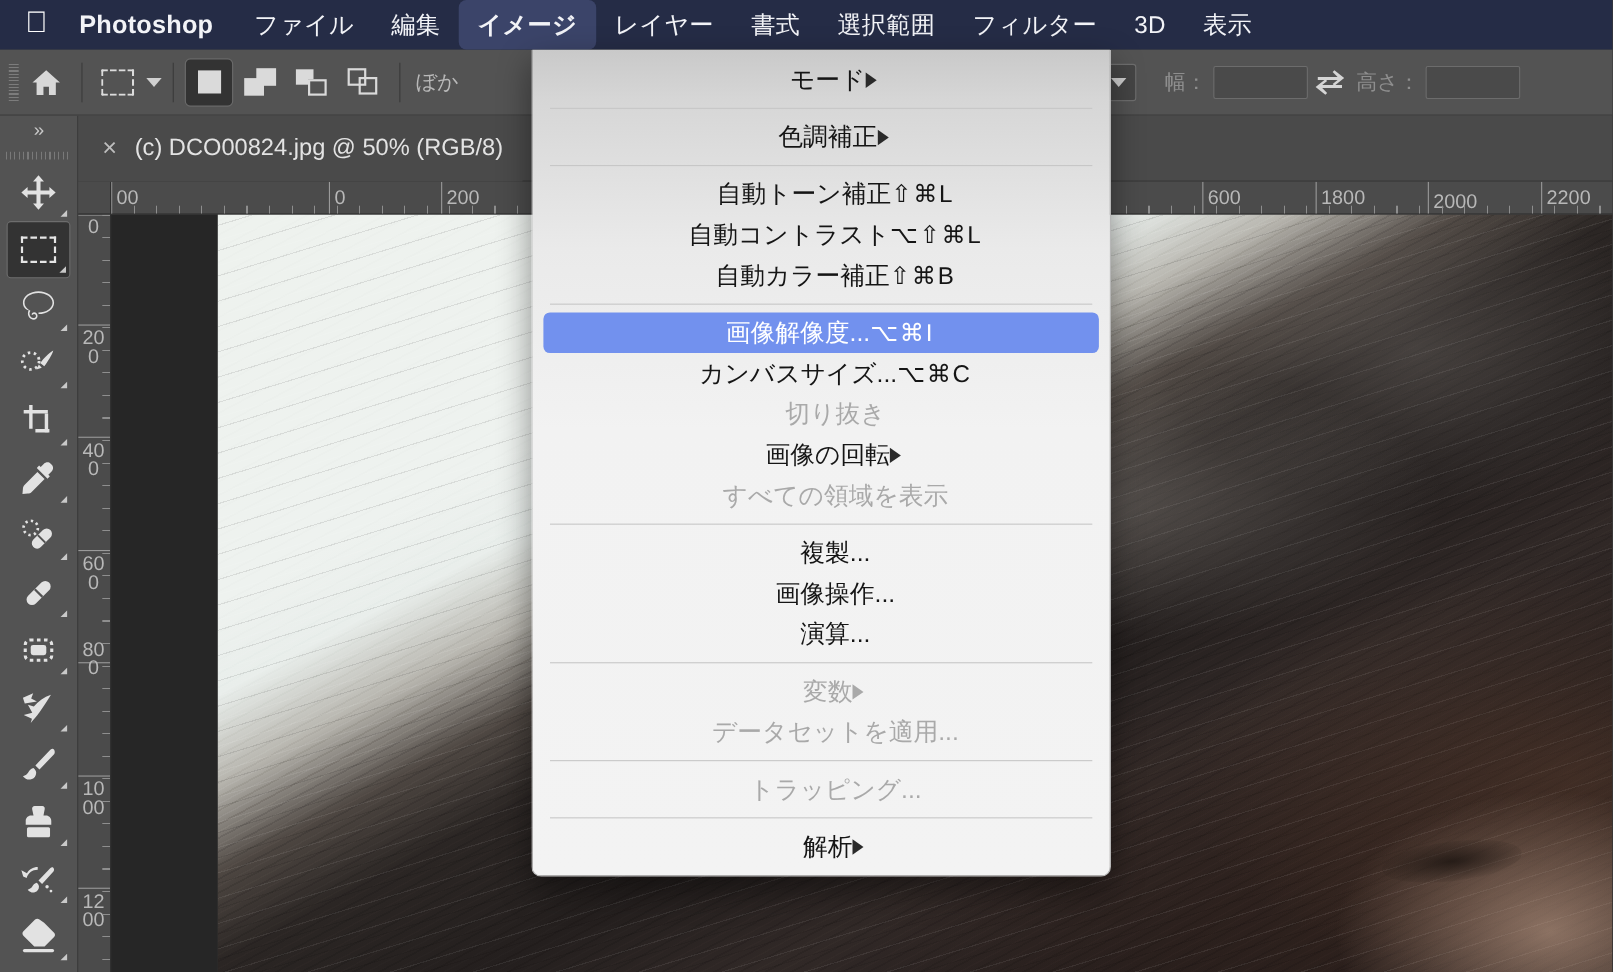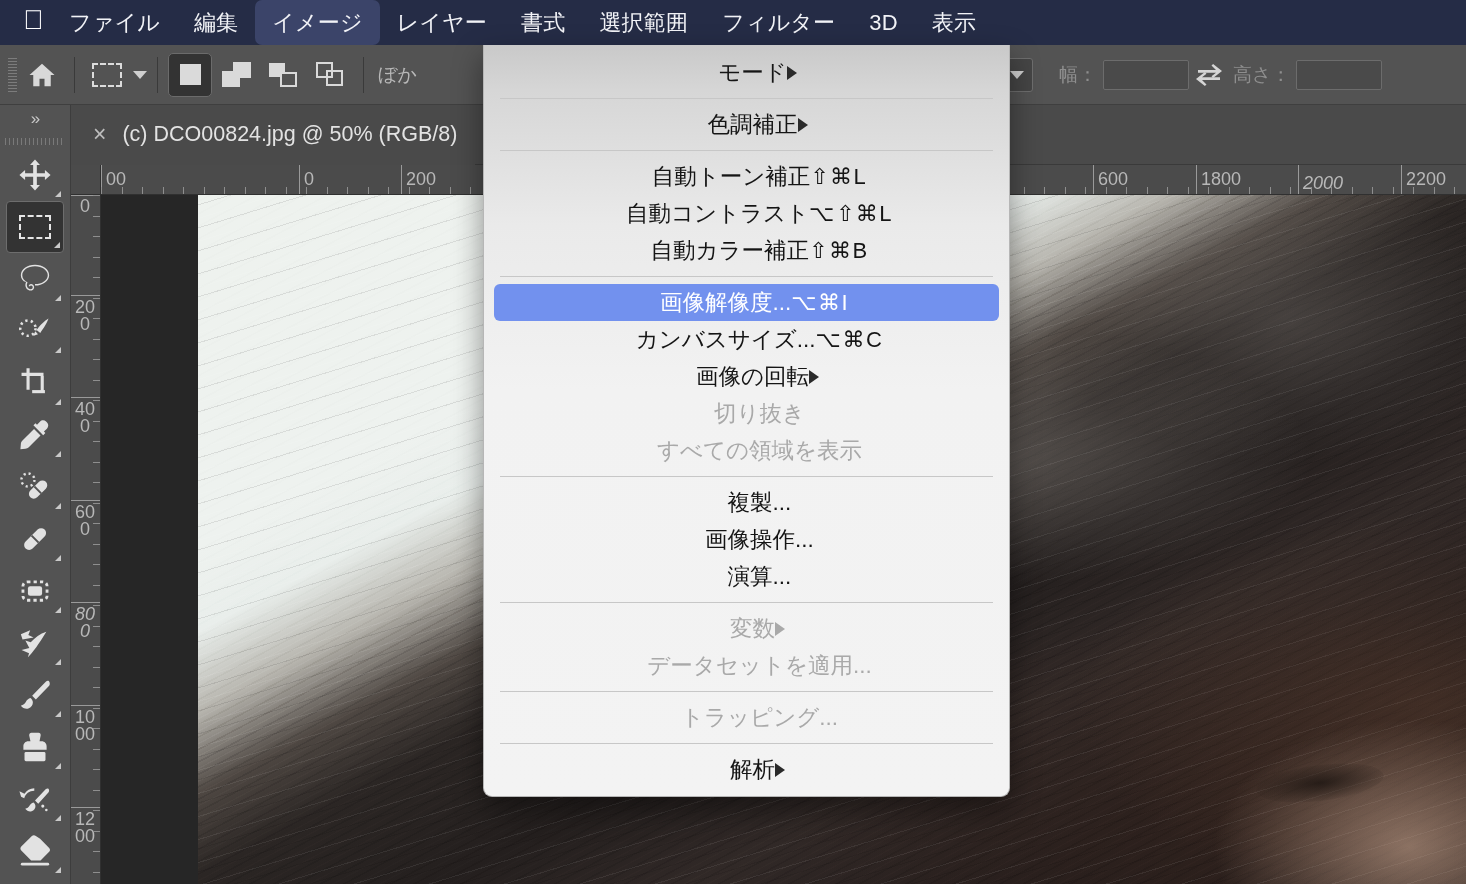--- a/index.html
+++ b/index.html
@@ -34,20 +34,21 @@
     color: #f2f3f7;
     font-size: 22px;
     white-space: nowrap;
     letter-spacing: .2px;
   }
   .mb-item.app-name { font-weight: bold; font-size: 23px; padding: 0 20px; }
   .mb-item.active {
     background: #3b4469;
     border-radius: 7px;
     height: 45px;
+    font-weight: bold;
   }
 
   
   .optionsbar {
     position: absolute; top: 45px; left: 0;
     width: 1466px; height: 60px;
     background: #535353;
     display: flex; align-items: center;
     z-index: 10;
     border-bottom: 1px solid #3f3f3f;
@@ -282,20 +283,21 @@
   .mi.dim .arrow { border-left-color:#a9a9a9; }
   .mdiv { height:1px; background:#c7c7c7; margin:7px 16px; }
 </style>
 </head>
 <body>
 
 <div id="app">
 
   <div class="menubar">
     <div class="apple-logo"></div>
+    <div class="mb-item app-name">Photoshop</div>
     <div class="mb-item">ファイル</div>
     <div class="mb-item">編集</div>
     <div class="mb-item active">イメージ</div>
     <div class="mb-item">レイヤー</div>
     <div class="mb-item">書式</div>
     <div class="mb-item">選択範囲</div>
     <div class="mb-item">フィルター</div>
     <div class="mb-item">3D</div>
     <div class="mb-item">表示</div>
   </div>
@@ -481,39 +483,39 @@
       <div class="rlabel" style="left:233px; top:4px;">0</div>
       <div class="tickmark" style="left:330px; top:0;  width:1px; height:30px;"></div>
       <div class="rlabel" style="left:335px; top:4px;">200</div>
       <div class="tickmark" style="left:433px; top:0;  width:1px; height:30px;"></div>
       <div class="rlabel" style="left:438px; top:4px;">400</div>
       <div class="tickmark" style="left:1022px;top:0;  width:1px; height:30px;"></div>
       <div class="rlabel" style="left:1027px;top:4px;">600</div>
       <div class="tickmark" style="left:1125px;top:0;  width:1px; height:30px;"></div>
       <div class="rlabel" style="left:1130px;top:4px;">1800</div>
       <div class="tickmark" style="left:1227px;top:0;  width:1px; height:30px;"></div>
-      <div class="rlabel" style="left:1232px;top:8px;font-style:italic;">2000</div>
+      <div class="rlabel" style="left:1232px;top:8px;">2000</div>
       <div class="tickmark" style="left:1330px;top:0;  width:1px; height:30px;"></div>
       <div class="rlabel" style="left:1335px;top:4px;">2200</div>
 
       <div style="position:absolute;left:30px;top:22px;width:1365px;height:8px;
                   background-image:repeating-linear-gradient(to right,#8e8e8e 0 1px,transparent 1px 20.5px);"></div>
     </div>
 
     <div class="ruler-v">
       <div class="tickmark" style="left:0;top:0;   width:30px; height:1px;"></div>
       <div class="rlabel-v" style="left:3px;top:3px;">0</div>
       <div class="tickmark" style="left:0;top:100px;width:30px; height:1px;"></div>
       <div class="rlabel-v" style="left:3px;top:104px;">200</div>
       <div class="tickmark" style="left:0;top:202px;width:30px; height:1px;"></div>
       <div class="rlabel-v" style="left:3px;top:206px;">400</div>
       <div class="tickmark" style="left:0;top:305px;width:30px; height:1px;"></div>
       <div class="rlabel-v" style="left:3px;top:309px;">600</div>
       <div class="tickmark" style="left:0;top:407px;width:30px; height:1px;"></div>
-      <div class="rlabel-v" style="left:3px;top:411px;font-style:italic;">800</div>
+      <div class="rlabel-v" style="left:3px;top:387px;">800</div>
       <div class="tickmark" style="left:0;top:510px;width:30px; height:1px;"></div>
       <div class="rlabel-v" style="left:3px;top:514px;">1000</div>
       <div class="tickmark" style="left:0;top:612px;width:30px; height:1px;"></div>
       <div class="rlabel-v" style="left:3px;top:616px;">1200</div>
       <div style="position:absolute;left:22px;top:0;width:8px;height:689px;
                   background-image:repeating-linear-gradient(to bottom,#8e8e8e 0 1px,transparent 1px 20.5px);"></div>
     </div>
 
     <div class="canvas-area">
       <div class="img-pad"></div>
@@ -552,27 +554,27 @@
       </div>
       <div class="mdiv"></div>
       <div class="mi sel">
         <span>画像解像度...</span>
         <span class="shortcut">⌥⌘I</span>
       </div>
       <div class="mi">
         <span>カンバスサイズ...</span>
         <span class="shortcut">⌥⌘C</span>
       </div>
-      <div class="mi">
-        <span>画像の回転</span>
-        <span class="arrow"></span>
-      </div>
       <div class="mi dim">
         <span>切り抜き</span>
         <span></span>
+      </div>
+      <div class="mi">
+        <span>画像の回転</span>
+        <span class="arrow"></span>
       </div>
       <div class="mi dim">
         <span>すべての領域を表示</span>
         <span></span>
       </div>
       <div class="mdiv"></div>
       <div class="mi">
         <span>複製...</span>
         <span></span>
       </div>

